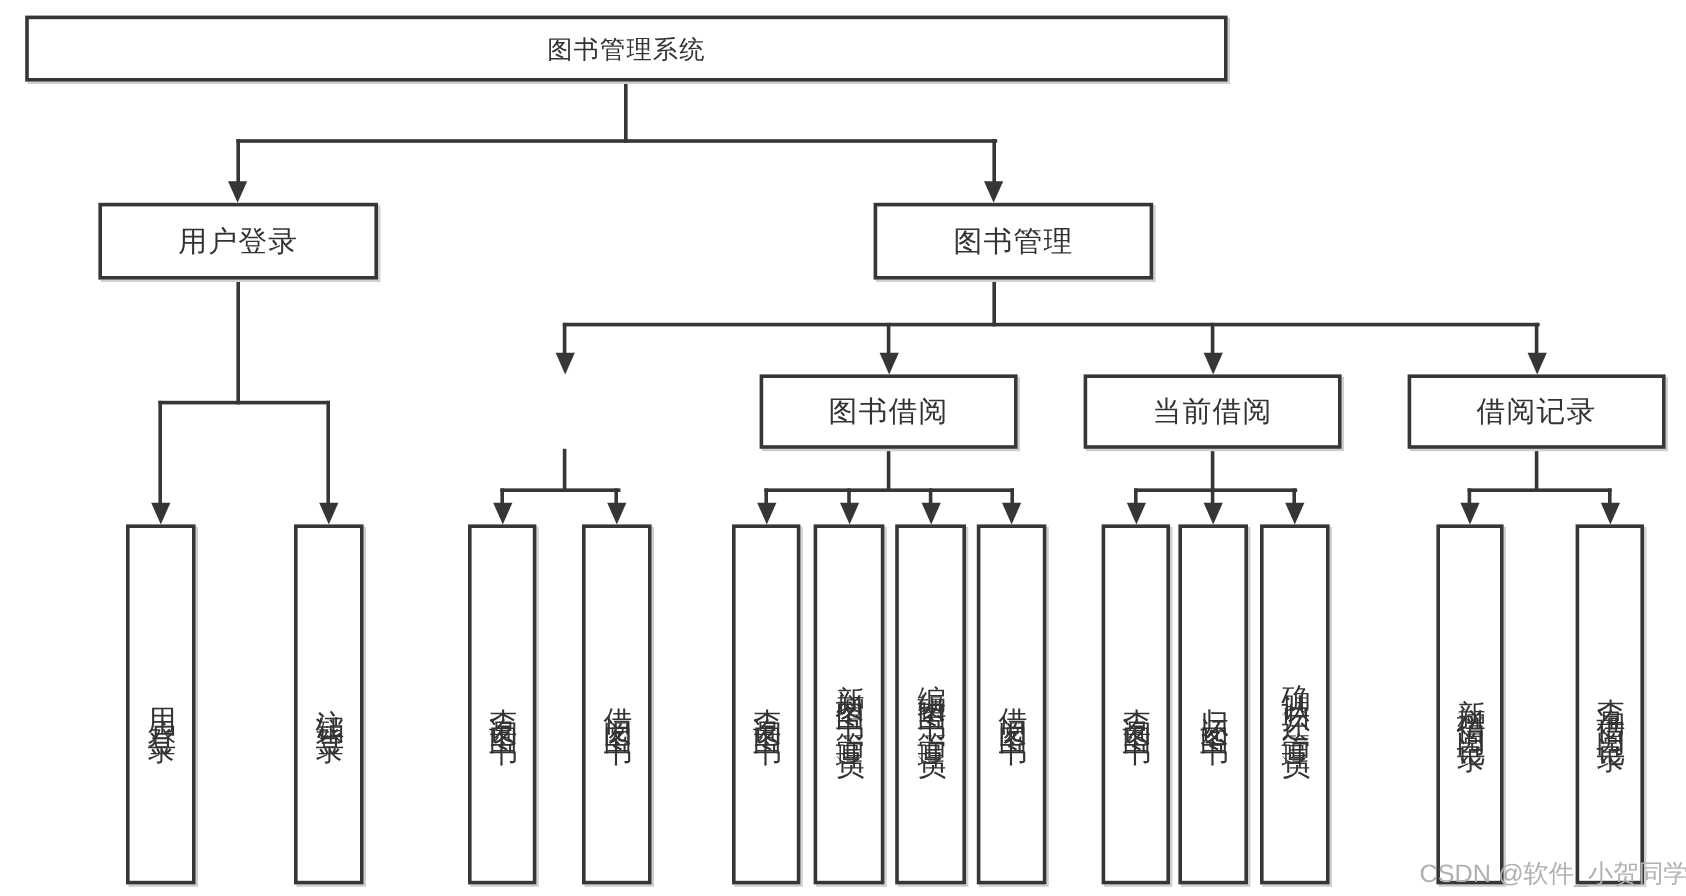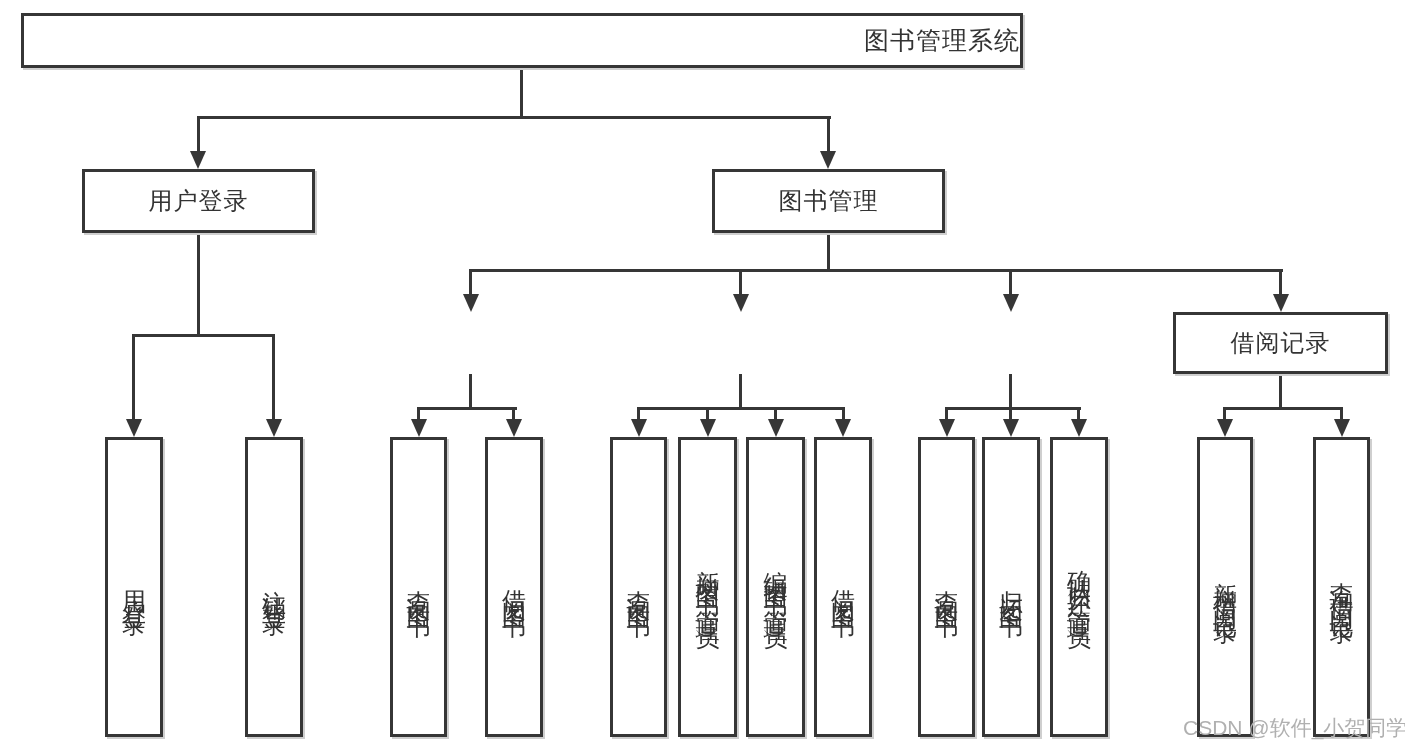--- a/index.html
+++ b/index.html
@@ -21,21 +21,21 @@
     position:absolute;
     box-sizing:border-box;
     border:3px solid var(--line);
     background:#ffffff;
     display:flex;align-items:center;justify-content:center;
     font-size:24px;
     letter-spacing:1px;
     box-shadow:2px 2px 0 0 var(--shadow);
     z-index:2;
   }
-  .box.root{font-size:25px;justify-content:flex-end;}
+  .box.root{font-size:21px;}
   .vbox{
     position:absolute;
     box-sizing:border-box;
     border:3px solid var(--line);
     background:#ffffff;
     display:flex;align-items:center;justify-content:center;
     font-size:24px;
     writing-mode:vertical-rl;
     text-orientation:mixed;
     letter-spacing:8px;
@@ -69,21 +69,21 @@
   <div class="vline" style="left:520px;top:68px;width:3px;height:51px;"></div>
   <div class="hline" style="left:197px;top:116px;width:634px;height:3px;"></div>
   <div class="vline" style="left:197px;top:116px;width:3px;height:38px;"></div>
   <div class="arrow" style="left:190px;top:151px;"></div>
   <div class="vline" style="left:827px;top:116px;width:3px;height:38px;"></div>
   <div class="arrow" style="left:820px;top:151px;"></div>
 
   <div class="box" style="left:82px;top:169px;width:233px;height:64px;">
     <span>用户登录</span>
   </div>
-  <div class="box" style="left:712px;top:169px;width:233px;height:64px;">
+  <div class="box" style="left:728px;top:169px;width:233px;height:64px;">
     <span>图书管理</span>
   </div>
 
   <div class="vline" style="left:197px;top:233px;width:3px;height:104px;"></div>
   <div class="hline" style="left:132px;top:334px;width:143px;height:3px;"></div>
   <div class="vline" style="left:132px;top:334px;width:3px;height:87px;"></div>
   <div class="arrow" style="left:126px;top:419px;"></div>
   <div class="vline" style="left:272px;top:334px;width:3px;height:87px;"></div>
   <div class="arrow" style="left:266px;top:419px;"></div>
 
@@ -91,20 +91,26 @@
   <div class="hline" style="left:469px;top:269px;width:814px;height:3px;"></div>
   <div class="vline" style="left:469px;top:269px;width:3px;height:28px;"></div>
   <div class="arrow" style="left:463px;top:294px;"></div>
   <div class="vline" style="left:739px;top:269px;width:3px;height:28px;"></div>
   <div class="arrow" style="left:733px;top:294px;"></div>
   <div class="vline" style="left:1009px;top:269px;width:3px;height:28px;"></div>
   <div class="arrow" style="left:1003px;top:294px;"></div>
   <div class="vline" style="left:1279px;top:269px;width:3px;height:28px;"></div>
   <div class="arrow" style="left:1273px;top:294px;"></div>
 
+  <div class="box" style="left:633px;top:312px;width:215px;height:62px;">
+    <span>图书借阅</span>
+  </div>
+  <div class="box" style="left:903px;top:312px;width:215px;height:62px;">
+    <span>当前借阅</span>
+  </div>
   <div class="box" style="left:1173px;top:312px;width:215px;height:62px;">
     <span>借阅记录</span>
   </div>
 
   <div class="vline" style="left:469px;top:374px;width:3px;height:36px;"></div>
   <div class="hline" style="left:417px;top:407px;width:100px;height:3px;"></div>
   <div class="vline" style="left:417px;top:407px;width:3px;height:14px;"></div>
   <div class="arrow" style="left:411px;top:419px;"></div>
   <div class="vline" style="left:512px;top:407px;width:3px;height:14px;"></div>
   <div class="arrow" style="left:506px;top:419px;"></div>

